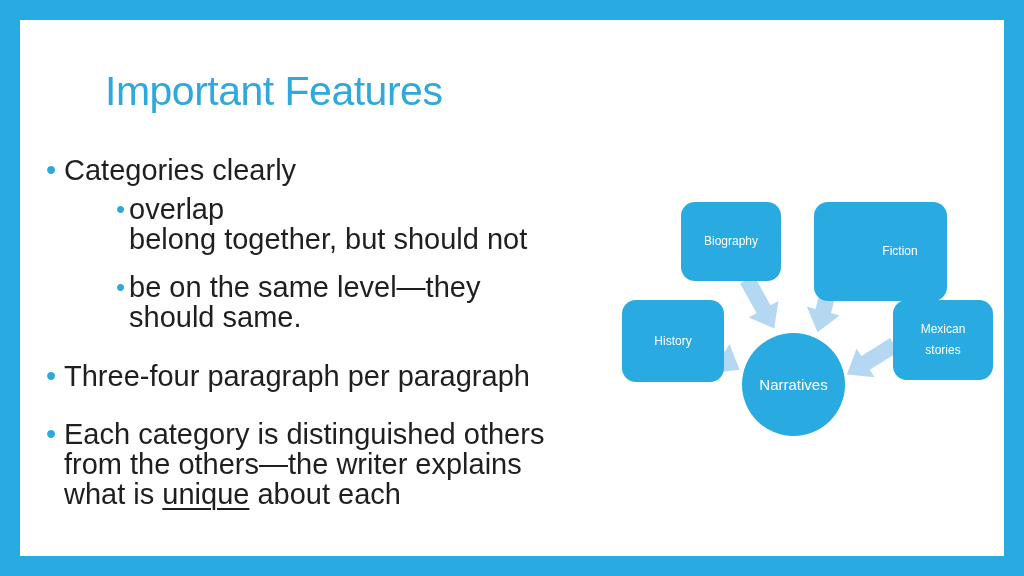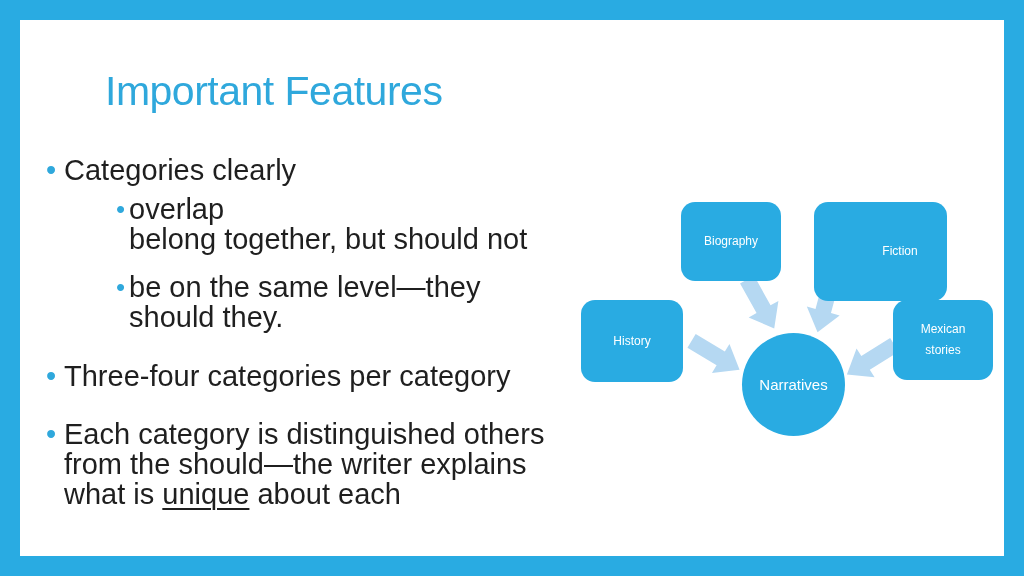--- a/index.html
+++ b/index.html
@@ -61,21 +61,21 @@
     display: flex;
     align-items: center;
     justify-content: center;
     text-align: center;
   }
   .nbox {
     border-radius: 14px;
     font-size: 12px;
     line-height: 21px;
   }
-  .n-history   { left: 561px; top: 280px; width: 102px; height: 82px; }
+  .n-history   { left: 602px; top: 280px; width: 102px; height: 82px; }
   .n-biography { left: 661px; top: 182px; width: 100px; height: 79px; }
   .n-fiction   { left: 794px; top: 182px; width:  94px; height: 99px; padding-left: 39px; }
   .n-mexican   { left: 873px; top: 280px; width: 100px; height: 80px; }
   .n-circle {
     left: 722px; top: 313px;
     width: 103px; height: 103px;
     border-radius: 50%;
     font-size: 15px;
   }
 </style>
@@ -100,36 +100,36 @@
       <div class="txt">
         <div class="line">overlap</div>
         <div class="line">belong together, but should not</div>
       </div>
     </div>
 
     <div class="bullet l2" style="top:252px">
       <span class="dot">•</span>
       <div class="txt">
         <div class="line">be on the same level—they</div>
-        <div class="line">should they.</div>
+        <div class="line">should same.</div>
       </div>
     </div>
 
     <div class="bullet l1" style="top:341px">
       <span class="dot">•</span>
       <div class="txt">
-        <div class="line">Three-four categories per category</div>
+        <div class="line">Three-four paragraph per paragraph</div>
       </div>
     </div>
 
     <div class="bullet l1" style="top:399px">
       <span class="dot">•</span>
       <div class="txt">
         <div class="line">Each category is distinguished others</div>
-        <div class="line">from the should—the writer explains</div>
+        <div class="line">from the others—the writer explains</div>
         <div class="line"><span>what is </span><span class="u">unique</span><span> about each</span></div>
       </div>
     </div>
 
   </div>
 
   <svg class="arrows" width="984" height="536" viewBox="0 0 984 536">
     <g fill="#B5D8F2">
       <polygon points="-4,-8 30,-8 30,-17 52,0 30,17 30,8 -4,8" transform="translate(675,323) rotate(31)"></polygon>
       <polygon points="-4,-8 30,-8 30,-17 52,0 30,17 30,8 -4,8" transform="translate(729,263) rotate(61)"></polygon>

